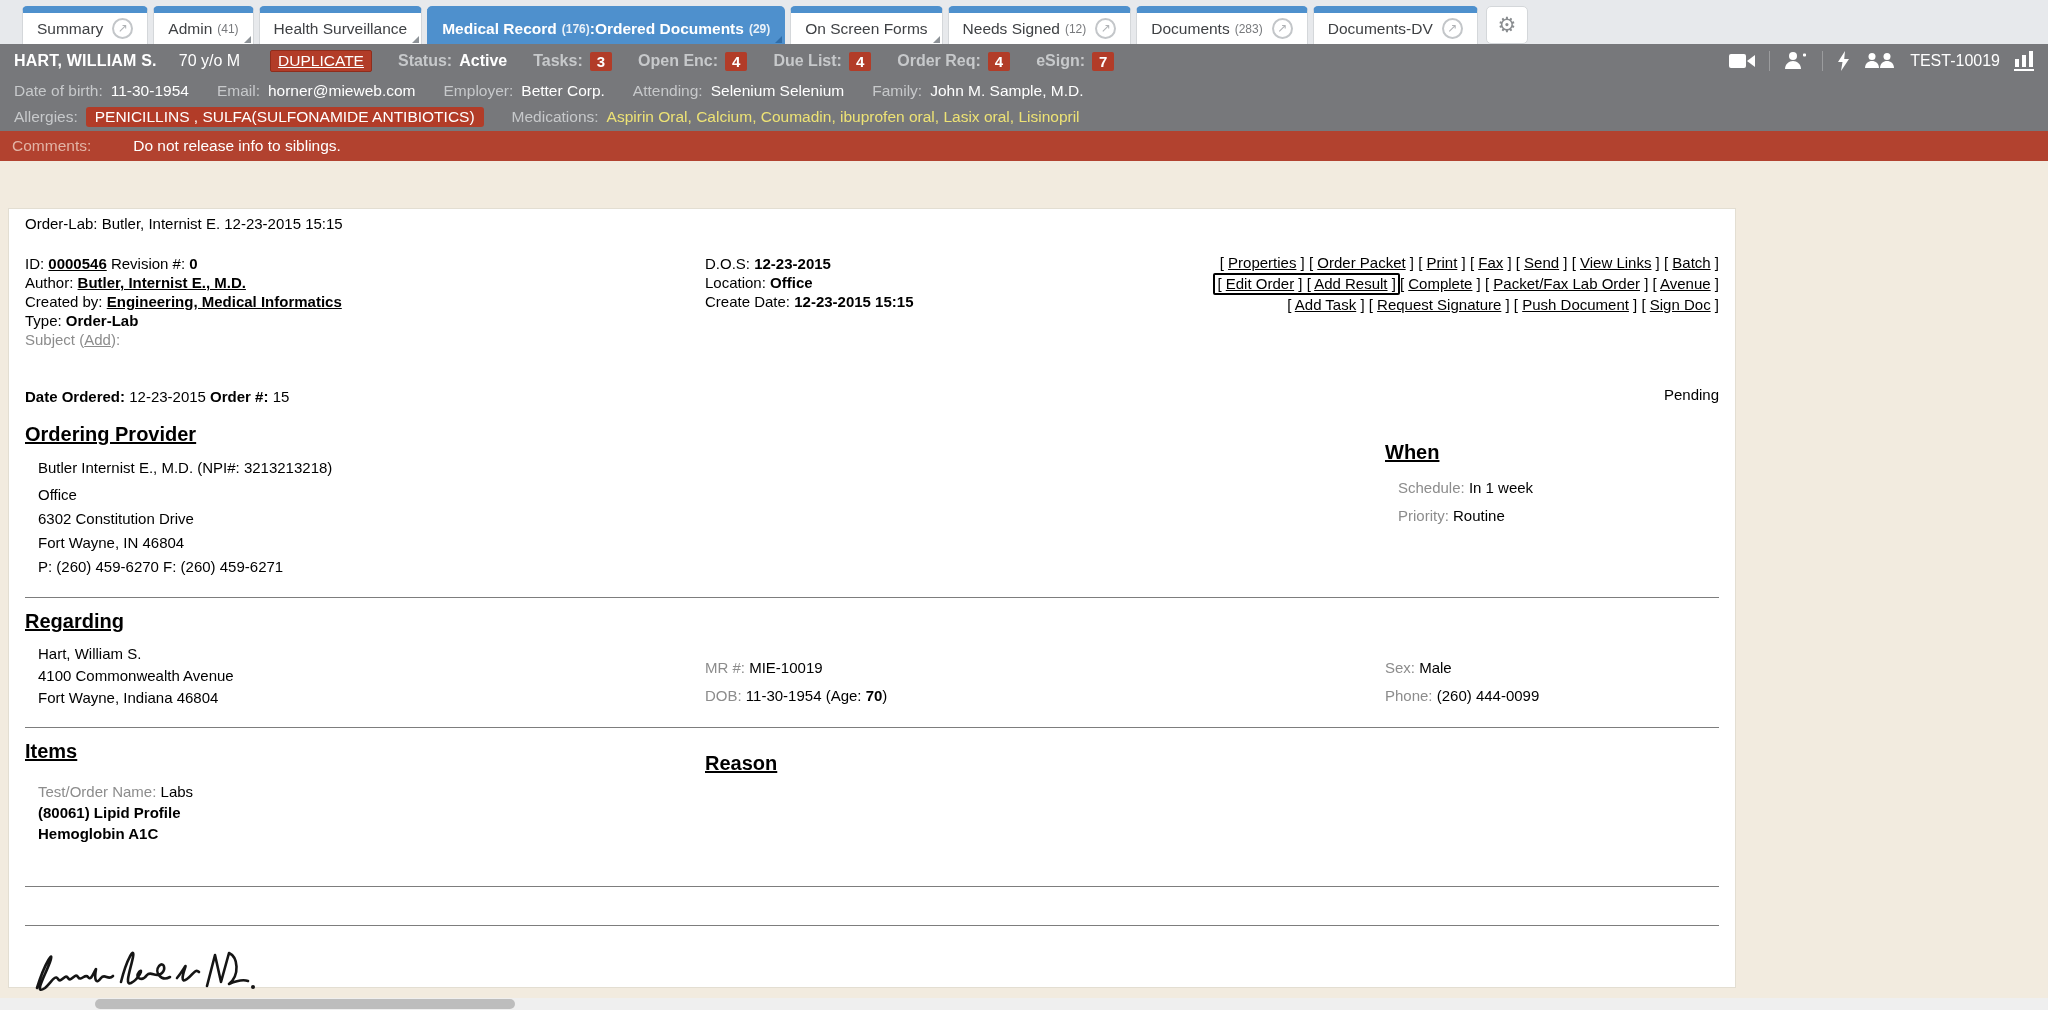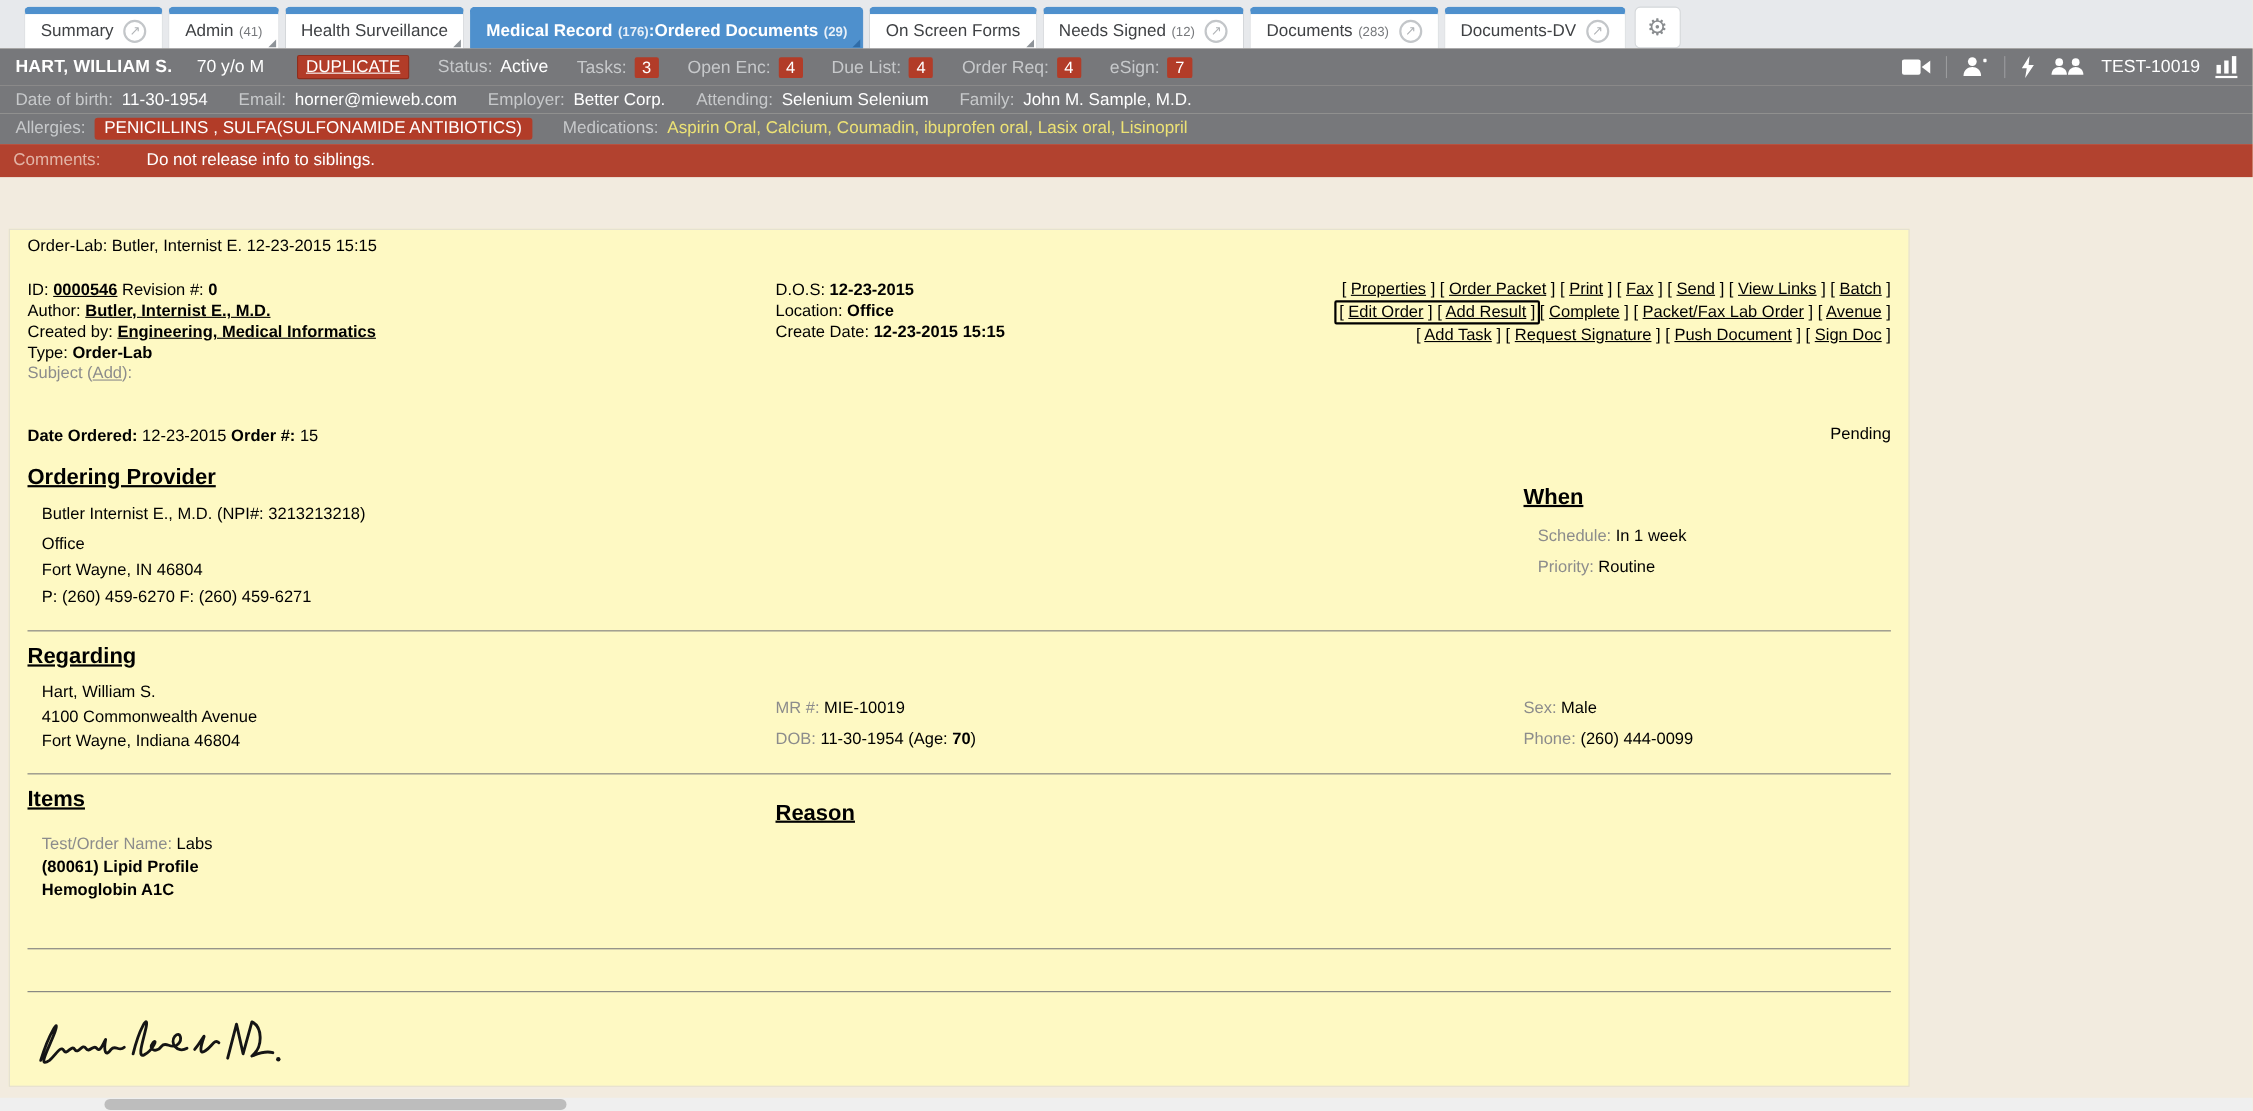--- a/index.html
+++ b/index.html
@@ -26,21 +26,21 @@
              color:#8a8d90; font-size:21px; cursor:pointer; }
 
   
   .pbar { position:absolute; top:44px; left:0; width:2048px; height:34px; background:#77787B;
           display:flex; align-items:center; padding:0 14px; color:#fff; font-size:16px; }
   .pbar .lbl { color:#C7C9CB; }
   .pname { font-weight:bold; letter-spacing:.2px; }
   .agesex { margin-left:22px; }
   .badge { background:#B23C28; color:#fff; padding:1px 7px; border-radius:2px; font-size:15px; }
   .dup { margin-left:30px; border:1px solid #8F2D1C; text-decoration:underline; font-size:15.5px; cursor:pointer; }
-  .pair { margin-left:26px; display:flex; align-items:flex-end; gap:7px; }
+  .pair { margin-left:26px; display:flex; align-items:flex-start; gap:7px;font-weight:bold; }
   .pright { margin-left:auto; display:flex; align-items:center; gap:14px; }
   .vdiv { width:1px; height:20px; background:#9B9C9E; }
   .hicon { display:flex; align-items:center; cursor:pointer; }
   .chartwrap { border-bottom:2px solid #fff; padding-bottom:2px; }
   .sysid { font-size:16px; }
 
   
   .drow { position:absolute; left:0; width:2048px; background:#77787B; color:#fff; font-size:15.5px;
           display:flex; align-items:center; padding:0 14px; }
   .drow .lbl { color:#C7C9CB; }
@@ -51,21 +51,21 @@
   .apill { background:#B23C28; color:#fff; border-radius:3px; padding:1px 9px; margin-left:8px; cursor:pointer; }
   .meds { color:#EDE275; margin-left:8px; }
 
   
   .cband { position:absolute; top:131px; left:0; width:2048px; height:30px; background:#B2422F;
            display:flex; align-items:center; padding:0 12px; font-size:15.5px; }
   .cband .lbl { color:#E2B4A6; }
   .cband .val { color:#fff; margin-left:42px; }
 
   
-  .doc { position:absolute; top:208px; left:8px; width:1728px; height:780px; background:#fef9c3;
+  .doc { position:absolute; top:208px; left:8px; width:1728px; height:780px; background:#ffffff;
          border:1px solid #E3DED2; padding:6px 16px 0 16px; font-size:15px; color:#000; }
   .doc-title { margin-bottom:22px; }
   .dochead { position:relative; height:112px; }
   .hl { line-height:19px; }
   .hl .b { font-weight:bold; }
   .lnk { color:#000; text-decoration:underline; font-weight:bold; cursor:pointer; }
   .graytxt { color:#8C8C8C; }
   .glnk { color:#8C8C8C; text-decoration:underline; cursor:pointer; }
   .midcol { position:absolute; left:680px; top:0; }
   .acts { position:absolute; right:0; top:0; text-align:right; line-height:18px; }
@@ -294,20 +294,21 @@
     <span>15</span>
     <span class="pending">Pending</span>
   </div>
 
   <div class="relblock">
     <div>
       <div class="sechead">Ordering Provider</div>
       <div class="secbody">
         <div>Butler Internist E., M.D. (NPI#: 3213213218)</div>
         <div style="margin-top:3px;">Office</div>
+        <div>6302 Constitution Drive</div>
         <div>Fort Wayne, IN 46804</div>
         <div>P: (260) 459-6270 F: (260) 459-6271</div>
       </div>
     </div>
     <div class="rcol">
       <div class="sechead" style="margin-top:18px;">When</div>
       <div class="secbody" style="line-height:28px;">
         <div>
           <span class="graytxt">Schedule:</span>
           <span>In 1 week</span>

